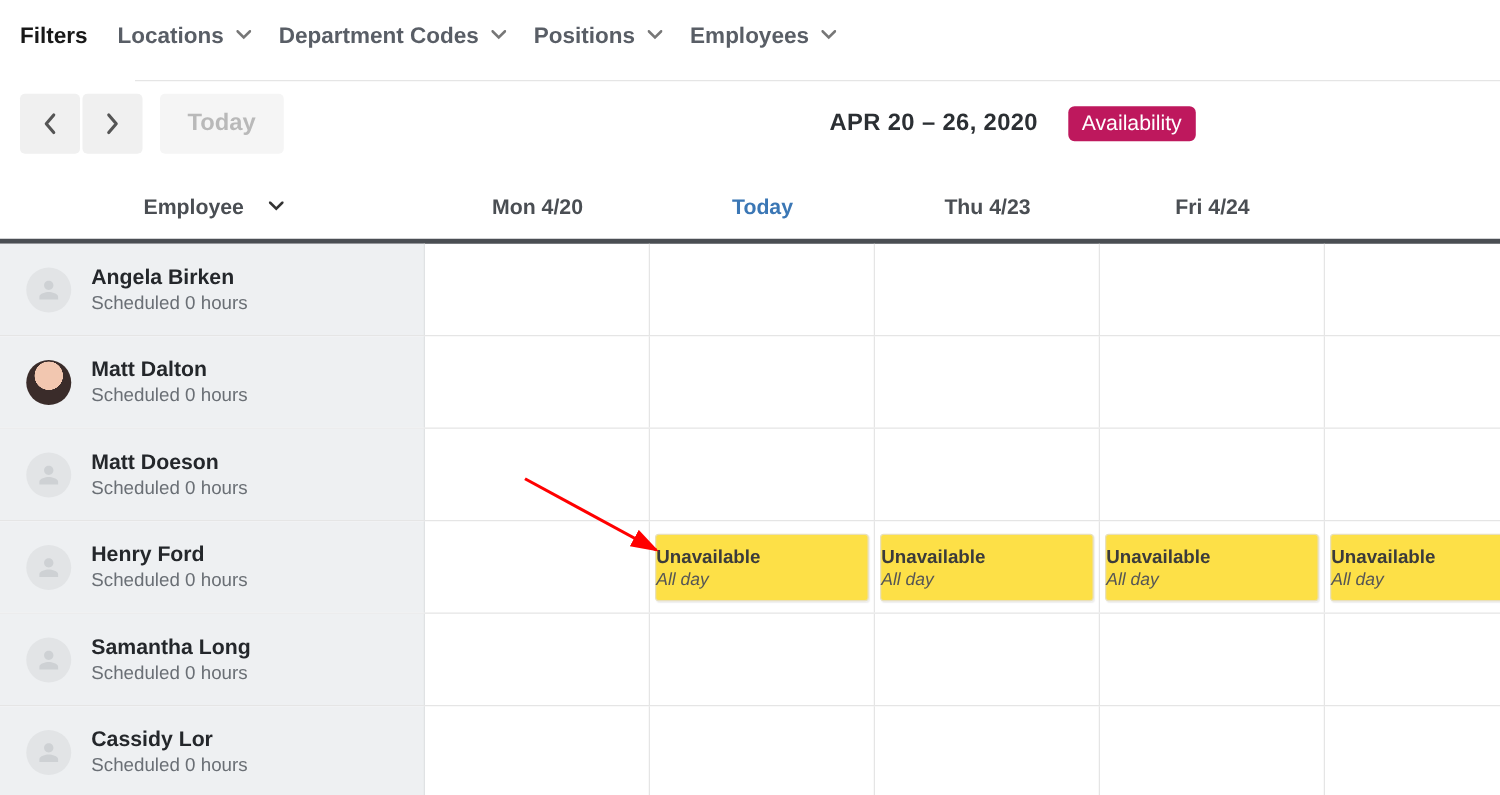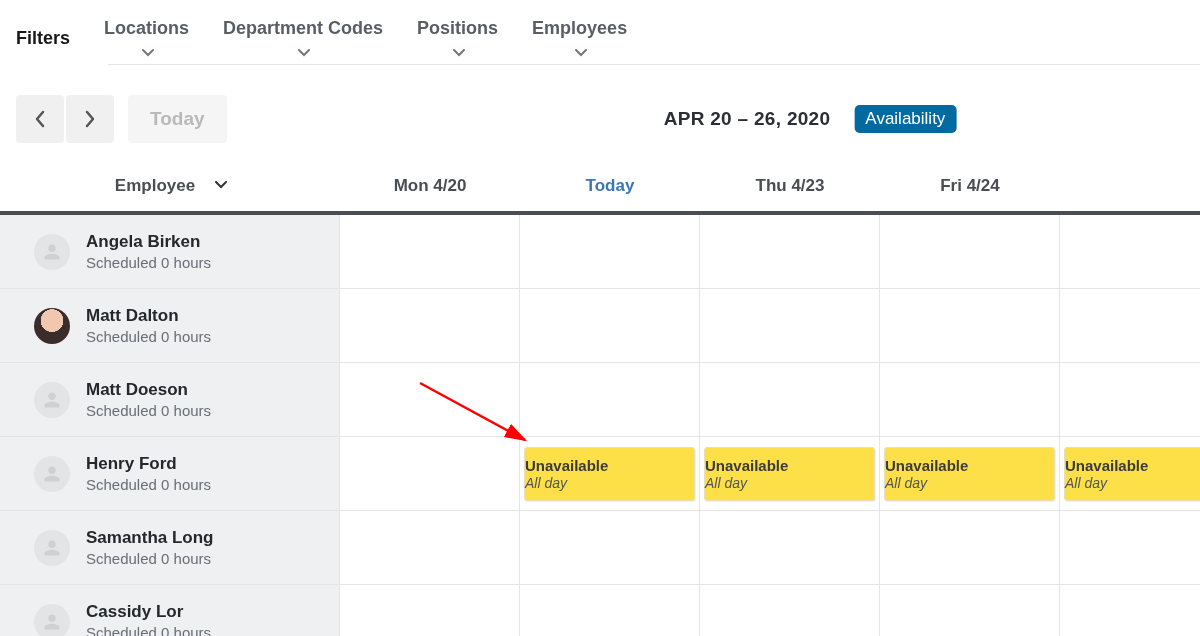--- a/index.html
+++ b/index.html
@@ -10,37 +10,36 @@
     width: 1200px;
     height: 636px;
     overflow: hidden;
     position: relative;
   }
 
   
   .filter-bar {
     display: flex;
     align-items: center;
-    gap: 34px;
+    gap: 24px;
     padding: 18px 0 18px 16px;
     font-size: 18px;
     font-weight: 600;
     color: #595e66;
     text-align: center;
   }
   .filter-bar .filters-label {
     color: #181818;
     font-weight: 700;
   }
   .filter-item {
     display: inline-flex;
     align-items: center;
     gap: 10px;
     cursor: pointer;
-    flex-direction: column;
   }
   .chev-down {
     display: inline-block;
     width: 10px;
     height: 10px;
   }
   .chev-down svg { display:block; }
 
   .filter-underline {
     position: absolute;
@@ -94,21 +93,21 @@
     left: 810px; 
     transform: translateX(-50%);
   }
   .date-range-text {
     font-size: 19px;
     font-weight: 700;
     color: #2b2f33;
     letter-spacing: .3px;
   }
   .availability-badge {
-    background: #0369a1;
+    background: #be185d;
     color: #fff;
     border-radius: 5px;
     padding: 4px 11px;
     font-size: 17px;
     font-weight: 500;
   }
 
   
   .cal-header {
     display: flex;
@@ -131,21 +130,21 @@
     height: 74px;
     border-bottom: 1px solid #e5e5e5;
   }
   .emp-cell {
     width: 340px;
     flex:0 0 340px;
     background: #eef0f2;
     display: flex;
     align-items: center;
     gap: 16px;
-    padding-left: 34px;
+    padding-left: 21px;
     border-right: 1px solid #e0e2e4;
   }
   .avatar {
     width: 36px; height: 36px; border-radius: 50%;
     background: #e2e4e6;
     display:flex; align-items:center; justify-content:center;
     flex-shrink:0;
   }
   .avatar svg { display:block; }
   .avatar.photo {

